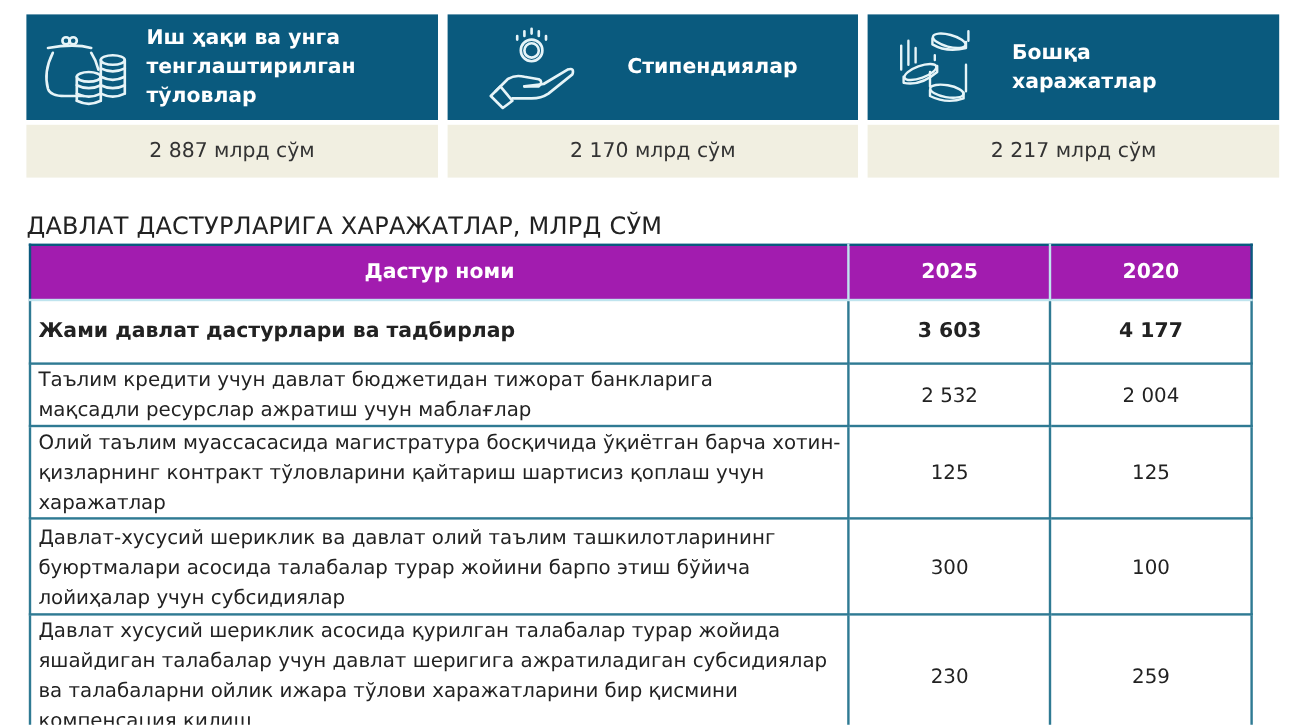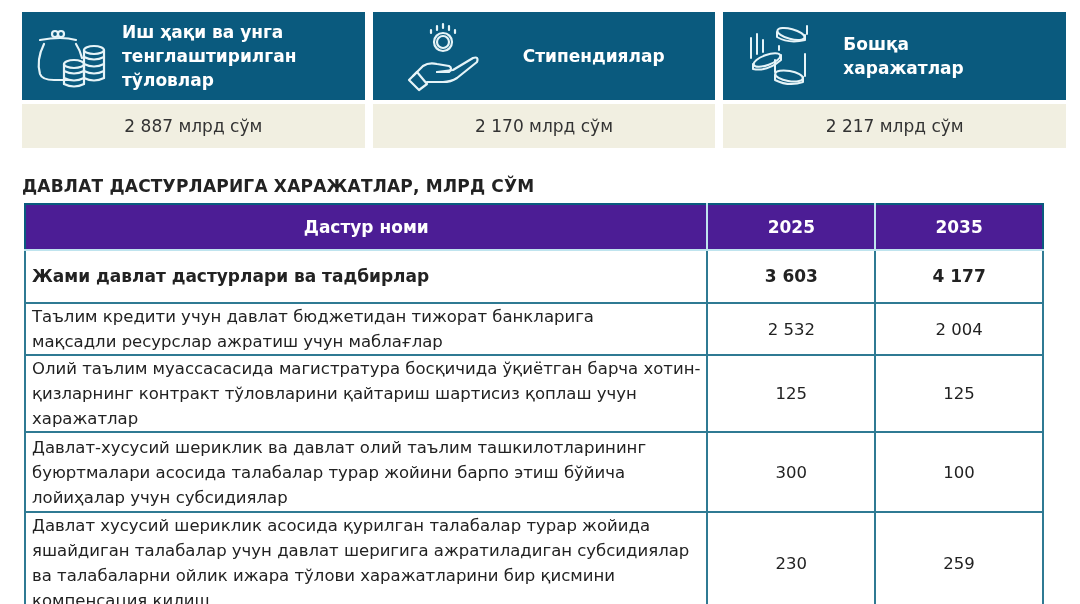--- a/index.html
+++ b/index.html
@@ -8,25 +8,25 @@
 
     .cards { position: absolute; left: 22px; top: 12px; width: 1044px; height: 136px; display: flex; gap: 8px; }
     .card { flex: 1; display: flex; flex-direction: column; }
     .card-head { height: 88px; background: #0a5a7e; display: flex; align-items: center; color: #fff; }
     .card-icon { width: 100px; height: 88px; display: flex; align-items: center; justify-content: center; flex-shrink: 0; }
     .card-icon svg { width: 80px; height: 72px; }
     .card-title { font-weight: bold; font-size: 17px; line-height: 24px; color: #fff; }
     .card-title.center { flex: 1; text-align: left; padding-left: 10px; }
     .card-value { height: 56px; background: #f1efe1; display: flex; align-items: center; justify-content: center; font-size: 17px; color: #333; margin-top: 4px; }
 
-    .section-title { position: absolute; left: 22px; top: 176px; font-size: 17px; font-weight: bold; color: #222; letter-spacing: 0.2px; }
+    .section-title { position: absolute; left: 22px; top: 176px; font-size: 20px; font-weight: normal; color: #222; letter-spacing: 0.2px; }
 
     table.programs { position: absolute; left: 24px; top: 203px; width: 1020px; border-collapse: collapse; }
     table.programs th, table.programs td { border: 2px solid #2f7a93; }
-    table.programs th { background: #4c1d95; color: #fff; font-weight: bold; font-size: 17px; height: 46px; text-align: center; border-color: #bfe4ee; border-top-color: #0a5a7e; }
+    table.programs th { background: #a21caf; color: #fff; font-weight: bold; font-size: 17px; height: 46px; text-align: center; border-color: #bfe4ee; border-top-color: #0a5a7e; }
     table.programs th:first-child { border-left-color: #0a5a7e; }
     table.programs th:last-child { border-right-color: #0a5a7e; }
     table.programs td { font-size: 16.5px; line-height: 25px; padding: 0 6px; color: #222; vertical-align: middle; }
     td.num { text-align: center; width: 190px; }
     tr.total td { font-weight: bold; height: 53px; font-size: 17px; }
     tr.r2 td { height: 50px; }
     tr.r3 td { height: 50px; }
     tr.r4 td { height: 80px; }
     tr.r5 td { height: 76px; }
     col.c-name { width: 784px; }
@@ -108,21 +108,21 @@
 <table class="programs">
   <colgroup>
       <col class="c-name">
       <col class="c-num">
       <col class="c-num">
     </colgroup>
   <thead>
     <tr>
       <th>Дастур номи</th>
       <th>2025</th>
-      <th>2035</th>
+      <th>2020</th>
     </tr>
   </thead>
   <tbody>
     <tr class="total">
       <td>Жами давлат дастурлари ва тадбирлар</td>
       <td class="num">3 603</td>
       <td class="num">4 177</td>
     </tr>
     <tr class="r2">
       <td style="padding-right:60px">Таълим кредити учун давлат бюджетидан тижорат банкларига мақсадли ресурслар ажратиш учун маблағлар</td>

